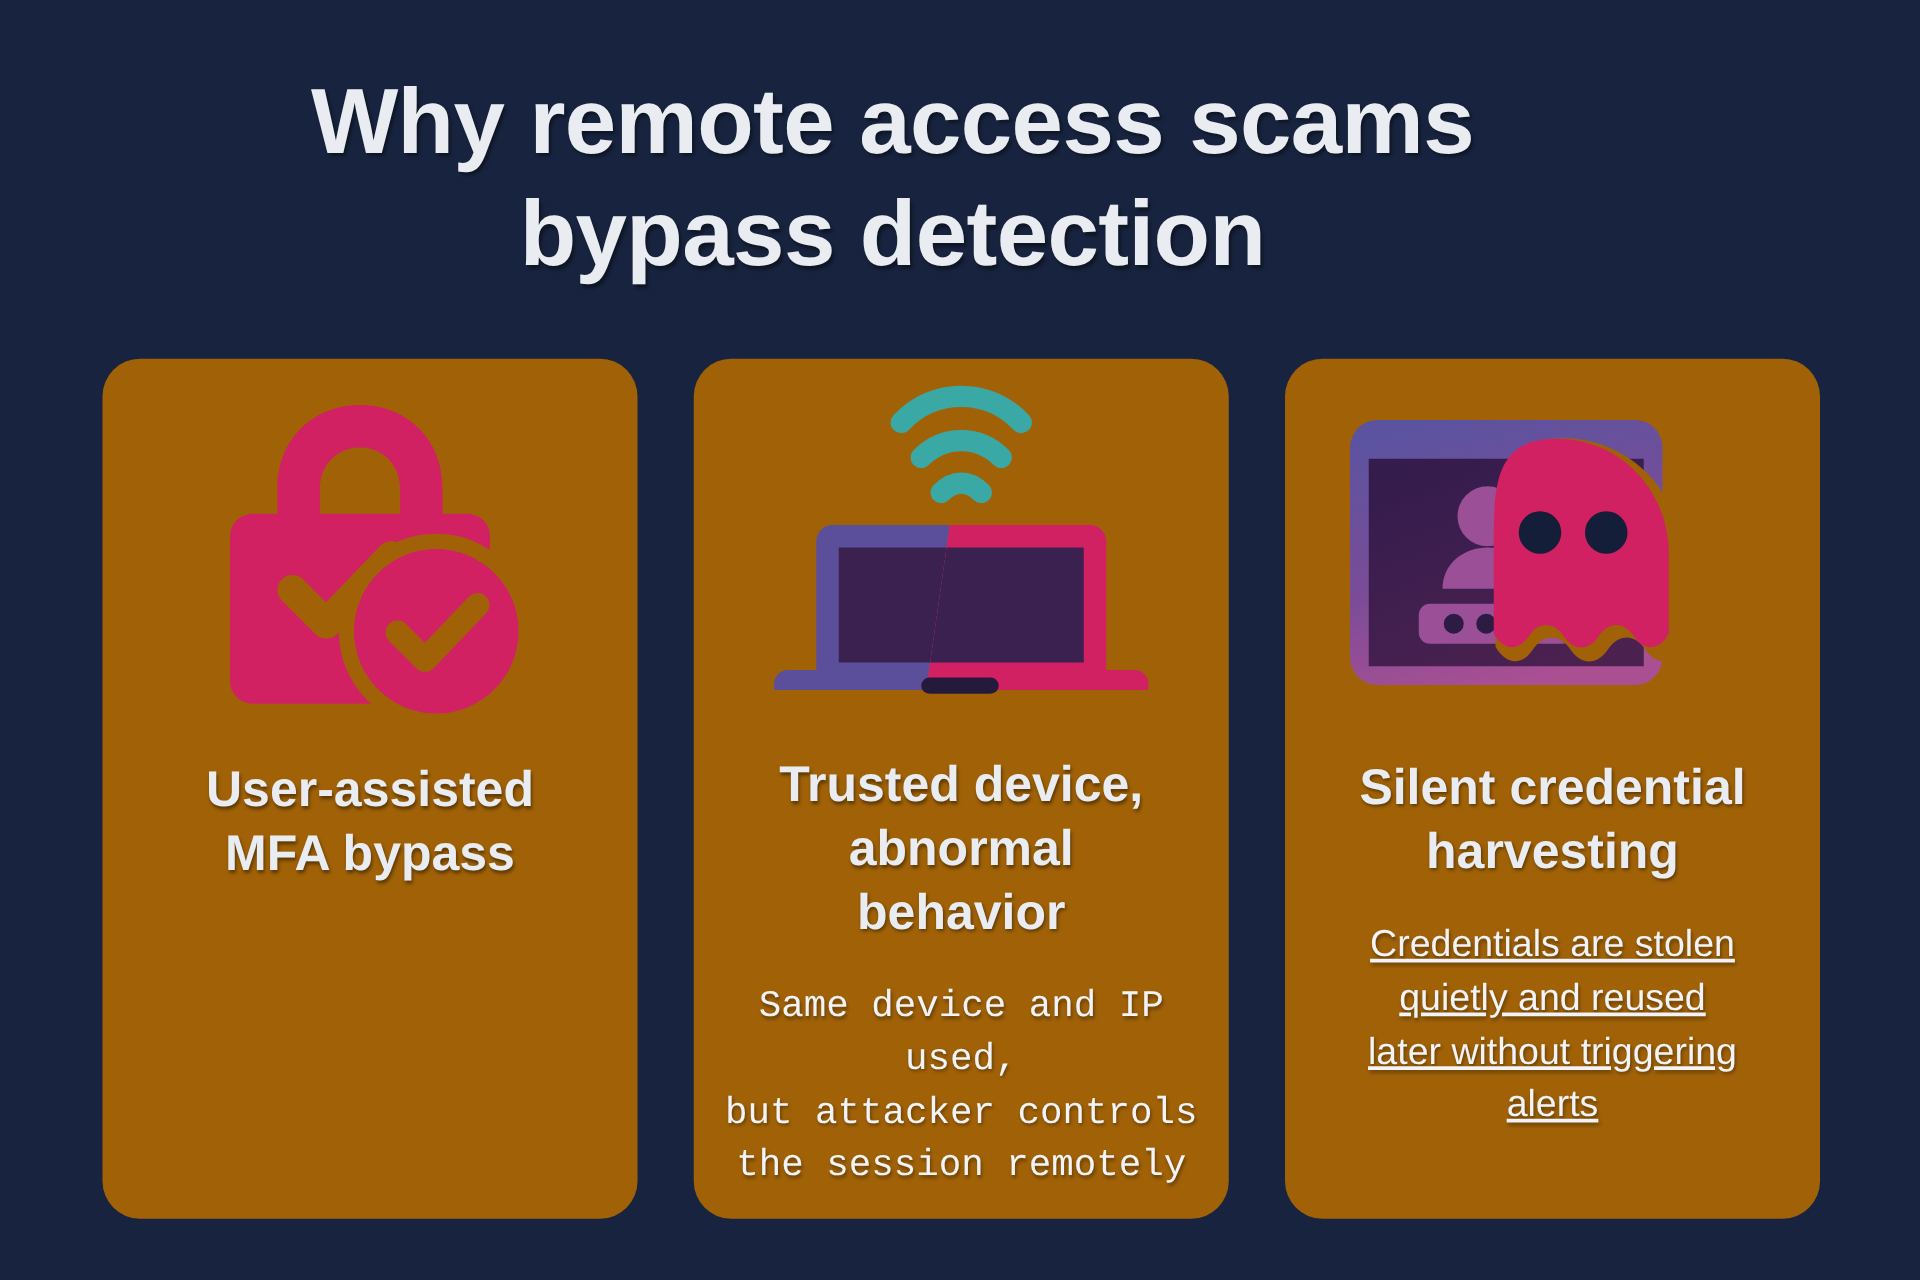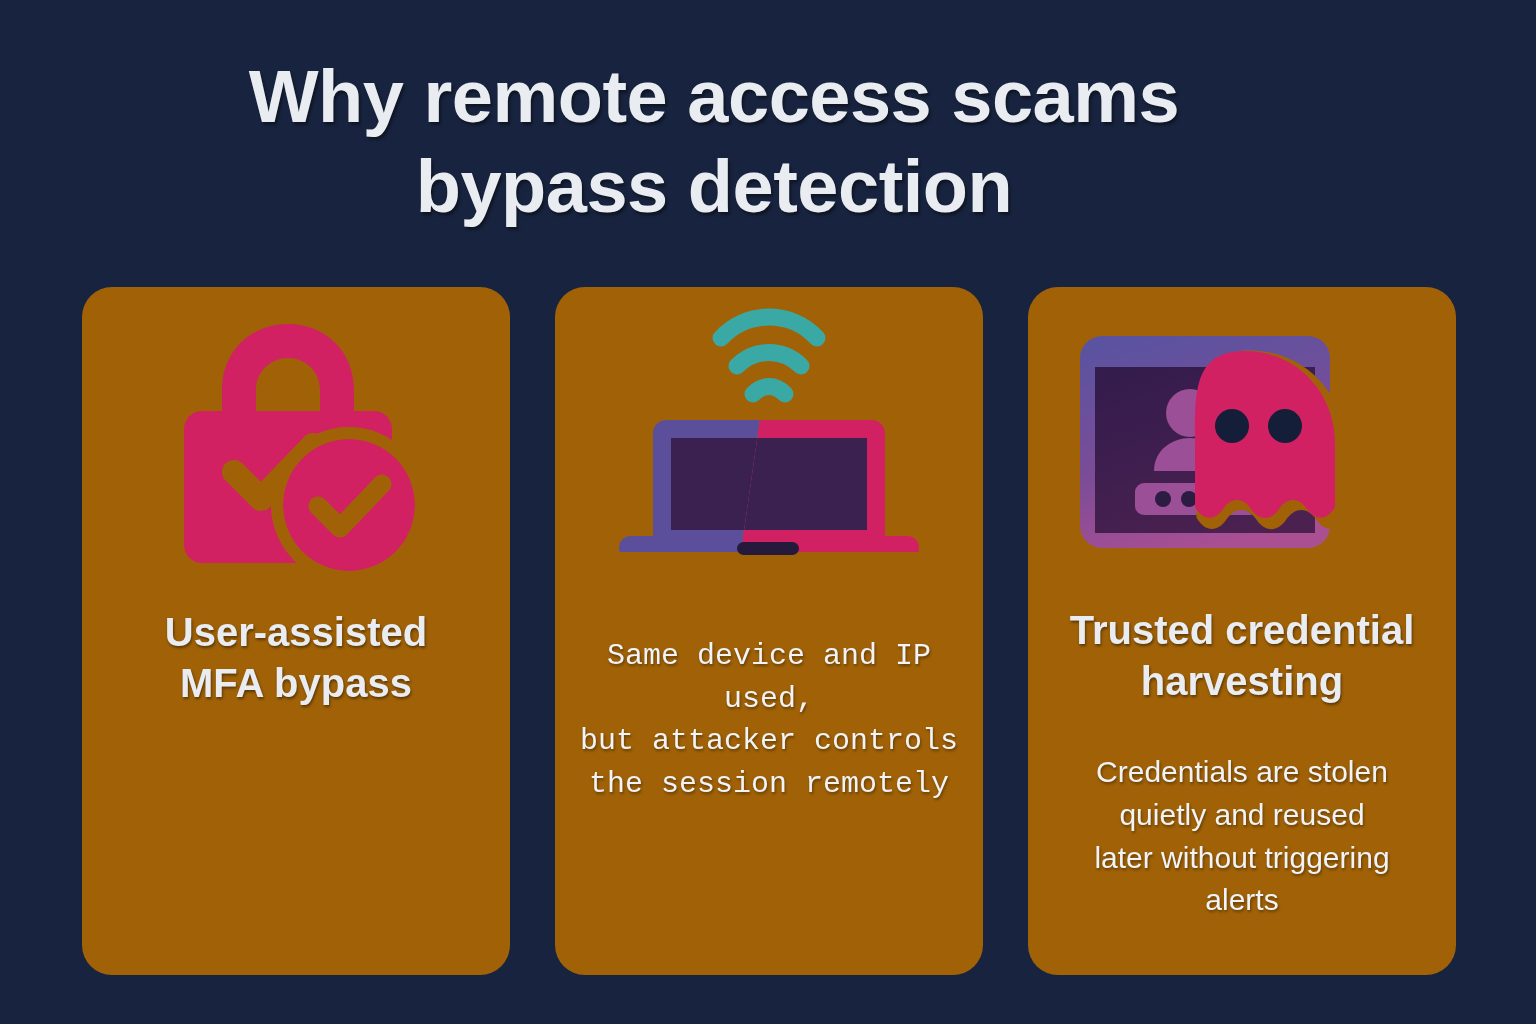--- a/index.html
+++ b/index.html
@@ -83,21 +83,21 @@
     text-shadow: 1px 2px 3px rgba(0,0,0,0.40);
     white-space: pre-line;
     margin-top: 32px;
   }
 
   .card-1 .card-heading { margin-top: 0px; }
   .card-2 .card-heading { margin-top: -4px; }
   .card-3 .card-heading { margin-top: -2px; }
 
   .card-2 .card-body { margin-top: 28px; font-family: Liberation Mono, monospace; }
-  .card-3 .card-body { margin-top: 44px; }
+  .card-3 .card-body { margin-top: 28px; text-decoration: underline; }
 
   svg { display: block; overflow: visible; }
 </style>
 </head>
 <body>
 
 <h1 id="infographic-title">Why remote access scams
 bypass detection</h1>
 
 <div id="cards">
@@ -175,20 +175,23 @@
             <rect x="52" y="136" width="196" height="92" fill="#3b2150"></rect>
             <path d="M12 234 H288 C296 234 300 240 300 246 C300 254 293 260 285 260
                      H15 C7 260 0 254 0 246 C0 240 4 234 12 234 Z" fill="#d12162"></path>
           </g>
 
           <rect x="118" y="240" width="62" height="13" rx="6.5" fill="#261a3c"></rect>
         </svg>
       </span>
     </div>
 
+    <div class="card-heading">Trusted device,
+abnormal
+behavior</div>
 
     <div class="card-body">Same device and IP used,
 but attacker controls
 the session remotely</div>
   </div>
 
   <div class="card card-3">
 
     <div class="icon-area">
       <span>
@@ -243,21 +246,21 @@
                      C138 190 126 190 118 176
                      V112
                      C118 62 116 20 168 20 Z" fill="#d12162"></path>
             <circle cx="155" cy="95" r="17" fill="#141e38"></circle>
             <circle cx="208" cy="95" r="17" fill="#141e38"></circle>
           </g>
         </svg>
       </span>
     </div>
 
-    <div class="card-heading">Trusted credential
+    <div class="card-heading">Silent credential
 harvesting</div>
 
     <div class="card-body">Credentials are stolen
 quietly and reused
 later without triggering
 alerts</div>
   </div>
 
 </div>
 

